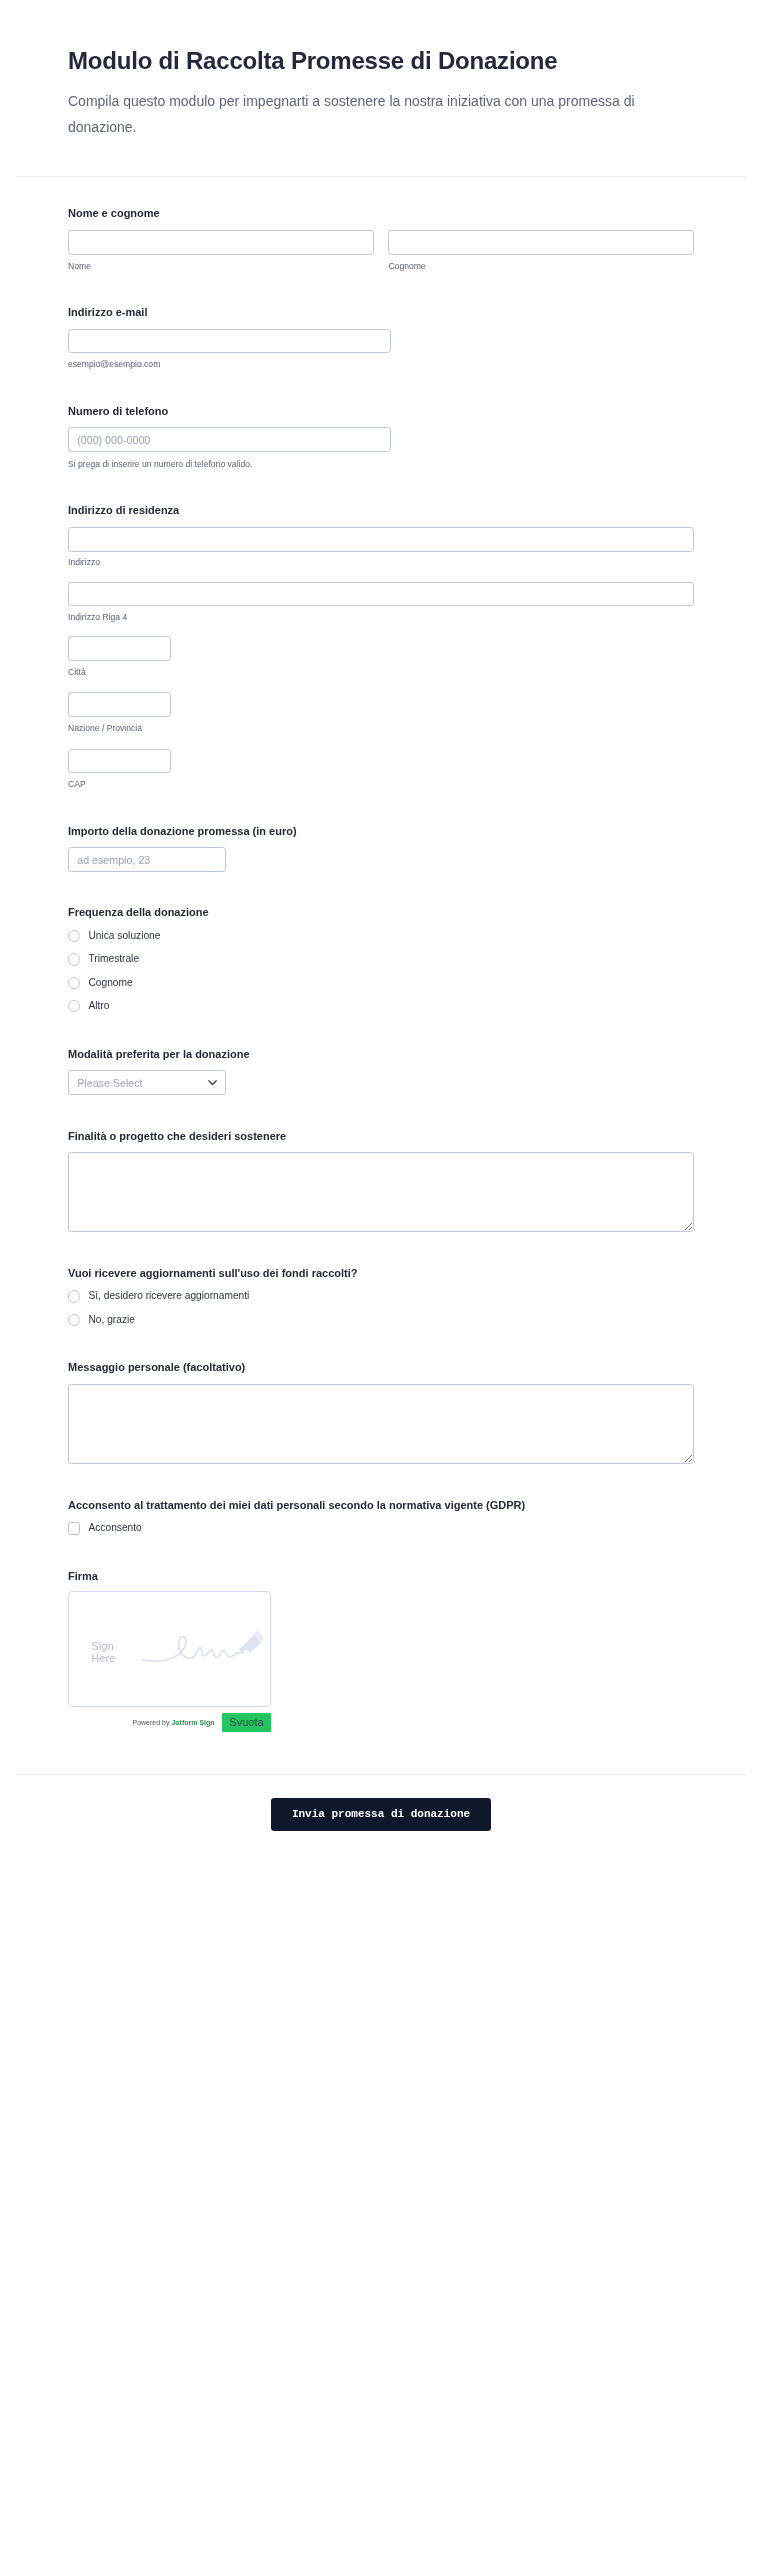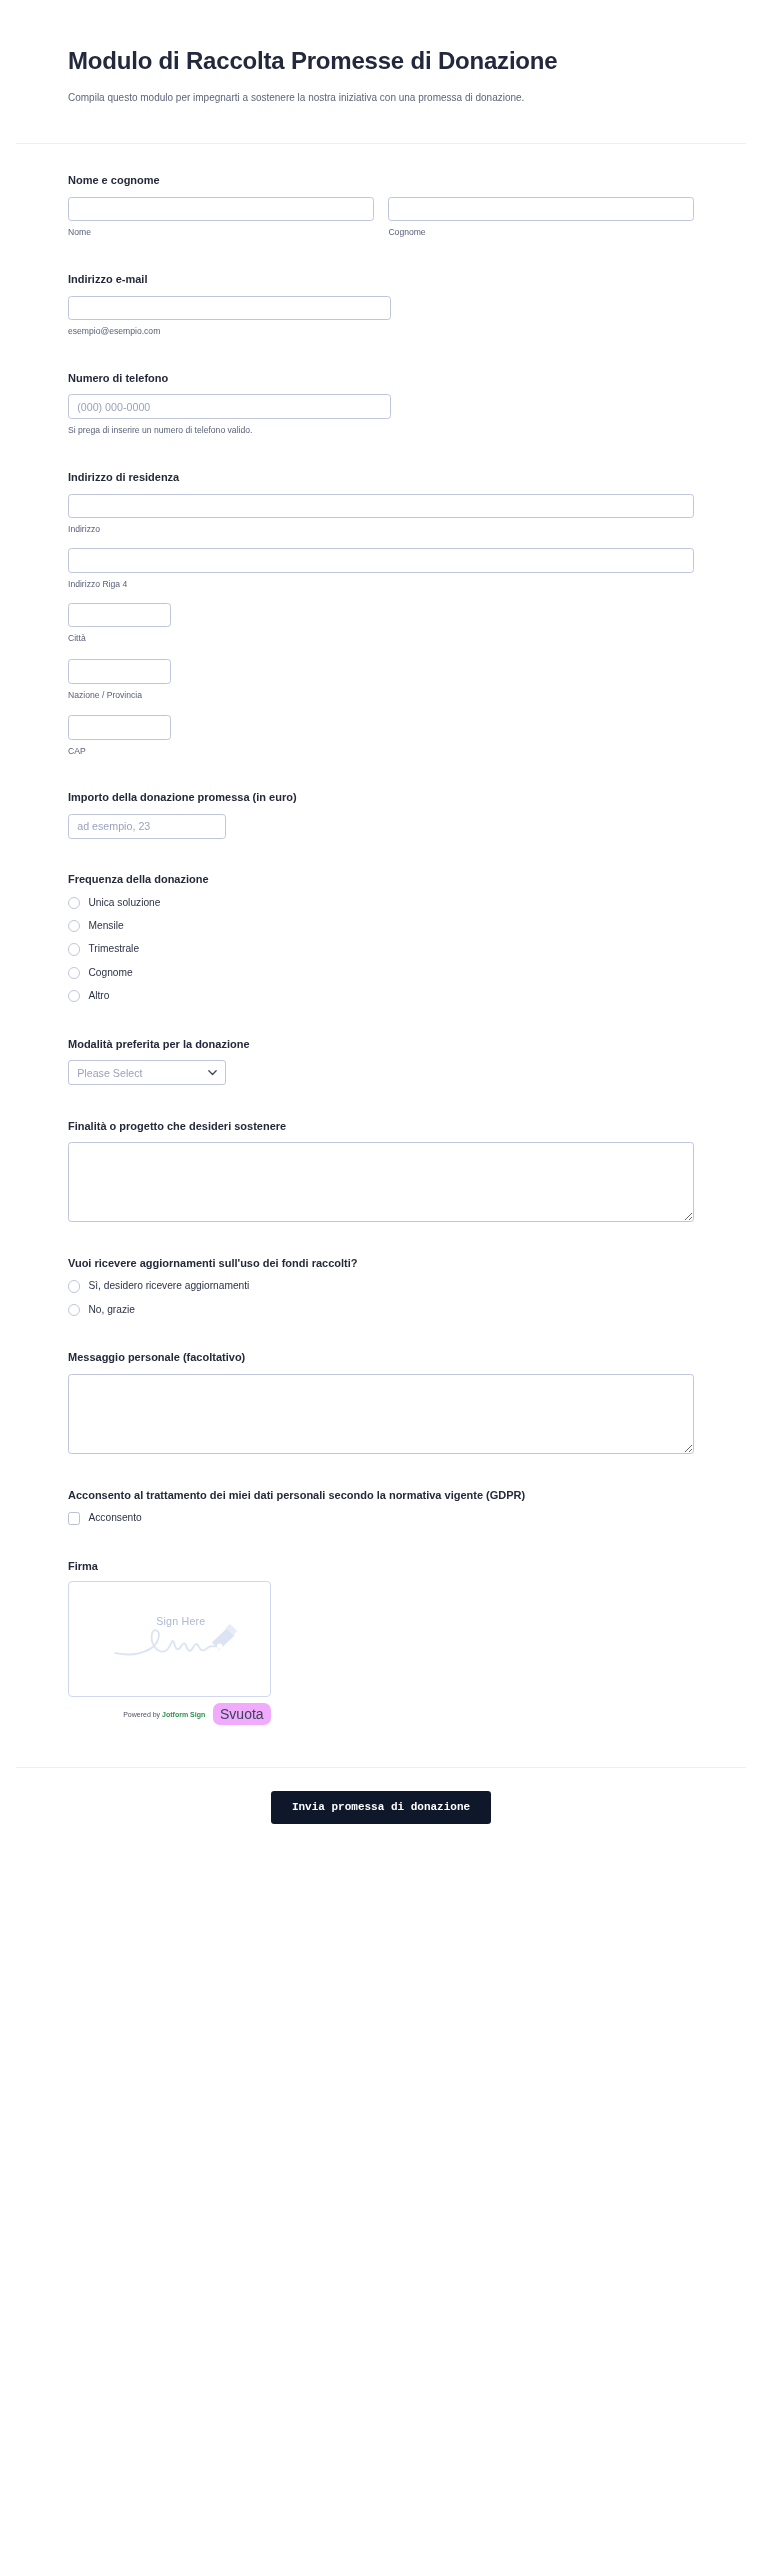--- a/index.html
+++ b/index.html
@@ -31,21 +31,21 @@
   .form-title {
     font-size: 24px;
     line-height: 1.38;
     font-weight: 700;
     color: #23283c;
     letter-spacing: -0.2px;
     margin: 0 0 11.5px 0;
     max-width: 525px;
   }
   .form-subtitle {
-    font-size: 10px;
+    font-size: 14px;
     line-height: 1.85;
     color: #5c6578;
     font-weight: 400;
     margin: 0;
     max-width: 574px;
   }
 
   
   .form-body {
     padding: 28px 52px 21px 52px;
@@ -179,21 +179,21 @@
     background: #ffffff;
     position: relative;
     overflow: hidden;
     cursor: crosshair;
   }
   .sig-inner {
     position: absolute;
     left: 16px; right: 0; top: 50%;
     transform: translateY(-50%);
     display: flex;
-    flex-direction: column;
+    flex-direction: row;
     align-items: center;
   }
   .sig-text {
     font-size: 10.7px;
     color: #aeb8d2;
     letter-spacing: 0.2px;
     margin-bottom: -4.9px;
     margin-left: 6.6px;
   }
   .sig-footer {
@@ -204,26 +204,26 @@
     gap: 7.4px;
     margin-top: 5.7px;
   }
   .powered {
     font-size: 7px;
     color: #4d5366;
     white-space: nowrap;
   }
   .powered b { color: #2f8f4e; font-weight: 700; }
   .clear-btn {
-    background: #f0abfc;
+    background: #22c55e;
     border: none;
-    border-radius: 7px;
+    border-radius: 1px;
     color: #3b4157;
     font-family: inherit;
-    font-size: 14px;
+    font-size: 11px;
     padding: 4.1px 7.4px;
     cursor: pointer;
     line-height: 1;
   }
 
   
   .form-footer {
     border-top: 0.8px solid #eceef3;
     padding: 23px 52px 39px 52px;
     display: flex;
@@ -332,24 +332,20 @@
 
     <div class="field-block">
       <span class="field-label">Frequenza della donazione</span>
       <div class="choice-list">
         <label class="choice">
           <span class="radio-mark"></span>
           <span class="choice-text">Unica soluzione</span>
         </label>
         <label class="choice">
           <span class="radio-mark"></span>
-          <span class="choice-text">Mensile</span>
-        </label>
-        <label class="choice">
-          <span class="radio-mark"></span>
           <span class="choice-text">Trimestrale</span>
         </label>
         <label class="choice">
           <span class="radio-mark"></span>
           <span class="choice-text">Cognome</span>
         </label>
         <label class="choice">
           <span class="radio-mark"></span>
           <span class="choice-text">Altro</span>
         </label>

